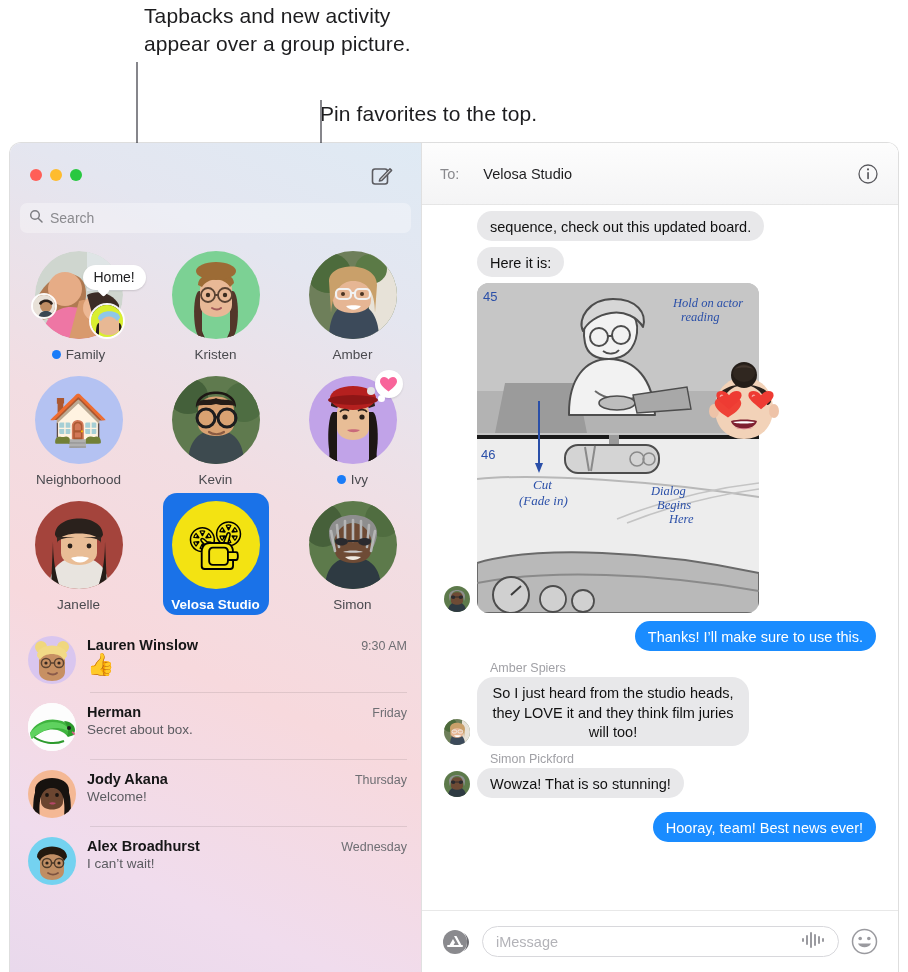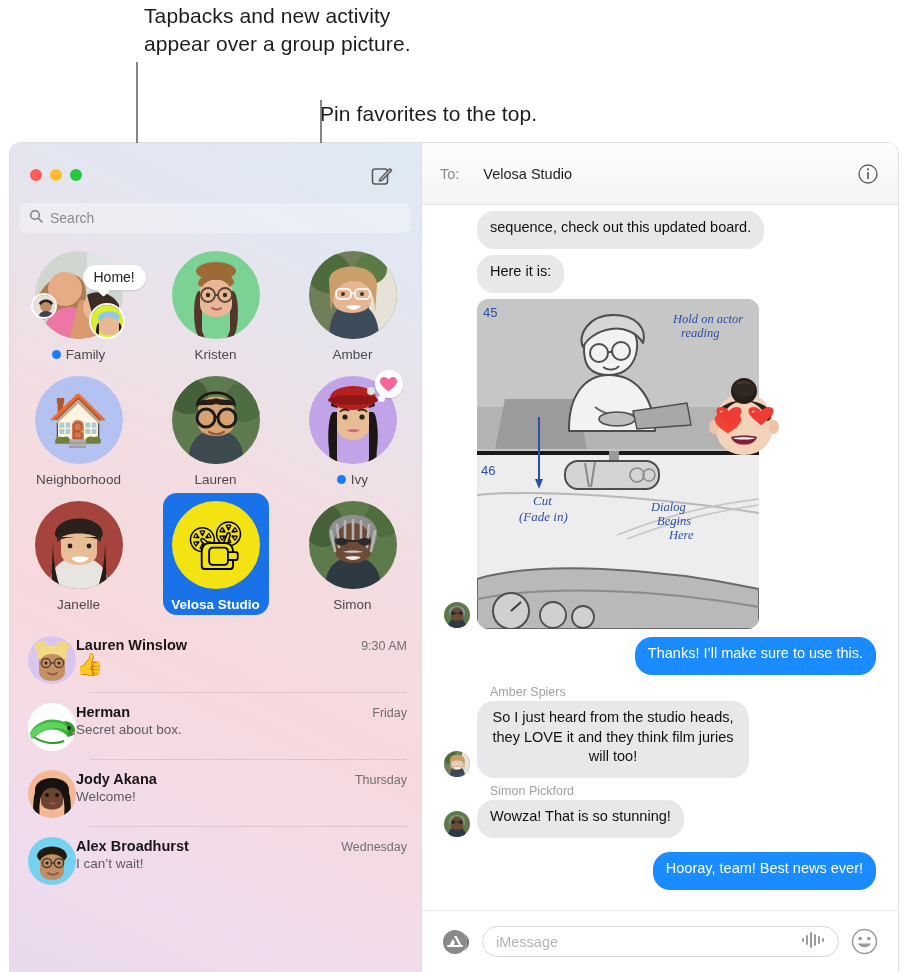--- a/index.html
+++ b/index.html
@@ -132,21 +132,21 @@
     position: absolute; border-radius: 50%;
     border: 2px solid rgba(255,255,255,.95);
     overflow: hidden; z-index: 3;
   }
   .mini-av.tl { left: -4px; top: 42px; width: 26px; height: 26px; }
   .mini-av.br { right: -2px; bottom: 0px; width: 36px; height: 36px; }
 
   
   .conv-list { margin-top: 10px; flex: 1; overflow: hidden; }
   .conv {
-    display: flex; padding: 10px 14px 9px 18px;
+    display: flex; gap: 11px; padding: 10px 14px 9px 18px;
     position: relative; cursor: pointer;
   }
   .conv:not(:last-child):after {
     content: ""; position: absolute; left: 80px; right: 14px; bottom: 0;
     height: 1px; background: rgba(0,0,0,.09);
   }
   .conv-av {
     width: 48px; height: 48px; border-radius: 50%;
     overflow: hidden; flex: none; position: relative;
   }
@@ -181,21 +181,21 @@
   .row.out { justify-content: flex-end; }
   .sender {
     font-size: 12.5px; color: #a1a1a6; margin: 6px 0 2px 46px;
   }
   .av-s {
     width: 26px; height: 26px; border-radius: 50%;
     overflow: hidden; flex: none; margin-right: 7px; margin-bottom: 1px;
     position: relative;
   }
   .bub {
-    max-width: 300px; border-radius: 17px; padding: 7px 13px 12px;
+    max-width: 300px; border-radius: 17px; padding: 7px 13px 4px;
     font-size: 14.5px; line-height: 1.32; position: relative;
   }
   .bub.in { background: #e8e8ea; color: #111; }
   .bub.out { background: #1a8cff; color: #fff; }
   .bub.in:before {
     content: ""; position: absolute; left: -5px; bottom: 0;
     width: 14px; height: 17px; background: #e8e8ea;
     border-bottom-right-radius: 15px; z-index: -1;
   }
   .bub.out:after {
@@ -401,21 +401,21 @@
                 <path d="M24 32 C22 10 66 10 64 32 C60 22 54 18 44 18 C34 18 28 22 24 32Z" fill="#1d1714"></path>
                 <path d="M24 30 C28 20 36 26 44 22 C52 26 60 20 64 30 C58 28 50 30 44 28 C38 30 30 28 24 30Z" fill="#241d18"></path>
                 <circle cx="34" cy="42" r="9" fill="none" stroke="#1d1d1f" stroke-width="3"></circle>
                 <circle cx="55" cy="42" r="9" fill="none" stroke="#1d1d1f" stroke-width="3"></circle>
                 <line x1="43" y1="41" x2="46" y2="41" stroke="#1d1d1f" stroke-width="2.5"></line>
                 <path d="M37 56 C41 59 48 59 52 56" stroke="#8a5b42" stroke-width="2.2" fill="none" stroke-linecap="round"></path>
               </svg>
             </div>
           </div>
           <div class="pin-label">
-            <span>Lauren</span>
+            <span>Kevin</span>
           </div>
         </div>
 
         <div class="pin">
           <div class="pin-av-wrap">
             <div class="pin-av">
               <svg viewBox="0 0 88 88" width="88" height="88">
                 <rect width="88" height="88" fill="#c1a3e8"></rect>
                 <path d="M22 38 C22 74 30 88 30 88 L20 88Z" fill="#17120f"></path>
                 <path d="M66 38 C66 74 58 88 58 88 L68 88Z" fill="#17120f"></path>

